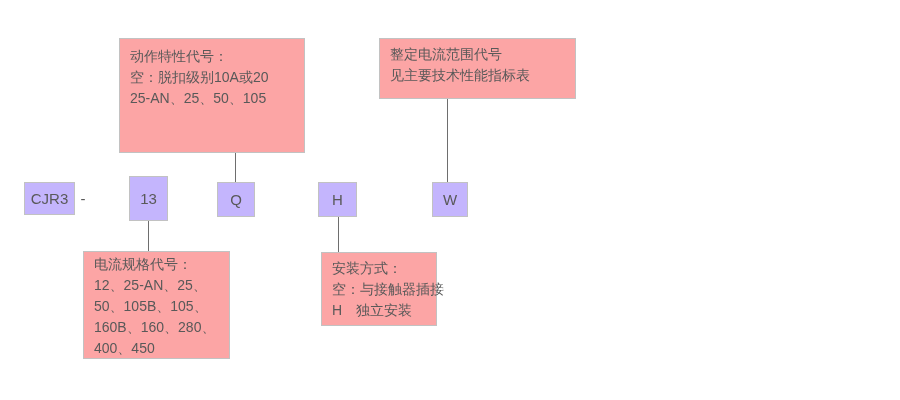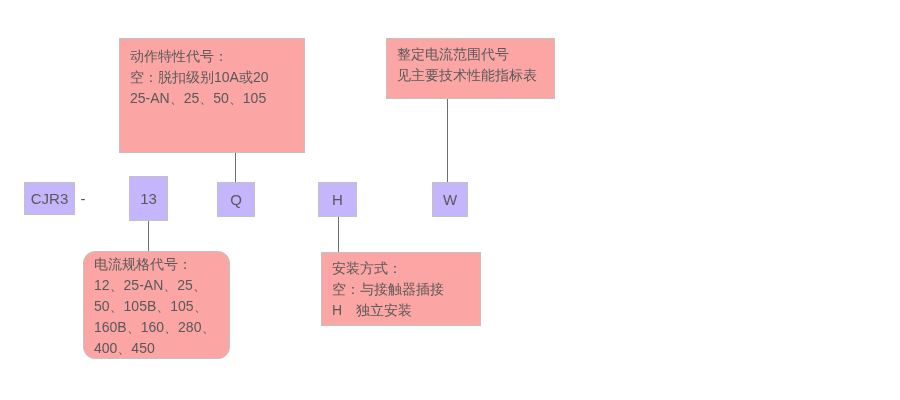--- a/index.html
+++ b/index.html
@@ -46,25 +46,25 @@
     color: #595959;
   }
   .vline {
     position: absolute;
     width: 1px;
     background: #6e6e6e;
   }
   
   .callout-action   { left: 119px; top: 38px;  width: 186px; height: 115px; padding: 7px 8px 3px 10px; }
   
-  .callout-range    { left: 379px; top: 38px;  width: 169px; height: 61px;  padding: 5px 8px 3px 10px; margin-left: 7px; }
+  .callout-range    { left: 379px; top: 38px;  width: 197px; height: 61px;  padding: 5px 8px 3px 10px; }
   
-  .callout-spec     { left: 83px;  top: 251px; width: 147px; height: 108px; padding: 2px 8px 1px 10px; border-radius: 12px; }
+  .callout-spec     { left: 83px;  top: 251px; width: 147px; height: 108px; padding: 2px 8px 1px 10px; }
   
-  .callout-mounting { left: 321px; top: 252px; width: 160px; height: 74px;  padding: 5px 8px 6px 10px; }
+  .callout-mounting { left: 321px; top: 252px; width: 116px; height: 74px;  padding: 5px 8px 6px 10px; }
 
   .box-prefix { left: 24px;  top: 182px; width: 51px; height: 33px; }
   .box-sep    { left: 76px;  top: 182px; width: 14px; height: 33px; }
   .box-13     { left: 129px; top: 176px; width: 39px; height: 45px; }
   .box-q      { left: 217px; top: 182px; width: 38px; height: 35px; }
   .box-h      { left: 318px; top: 182px; width: 39px; height: 35px; }
   .box-w      { left: 432px; top: 182px; width: 36px; height: 35px; }
 
   .line-action   { left: 235px; top: 153px; height: 29px; }
   .line-range    { left: 447px; top: 99px;  height: 83px; }

